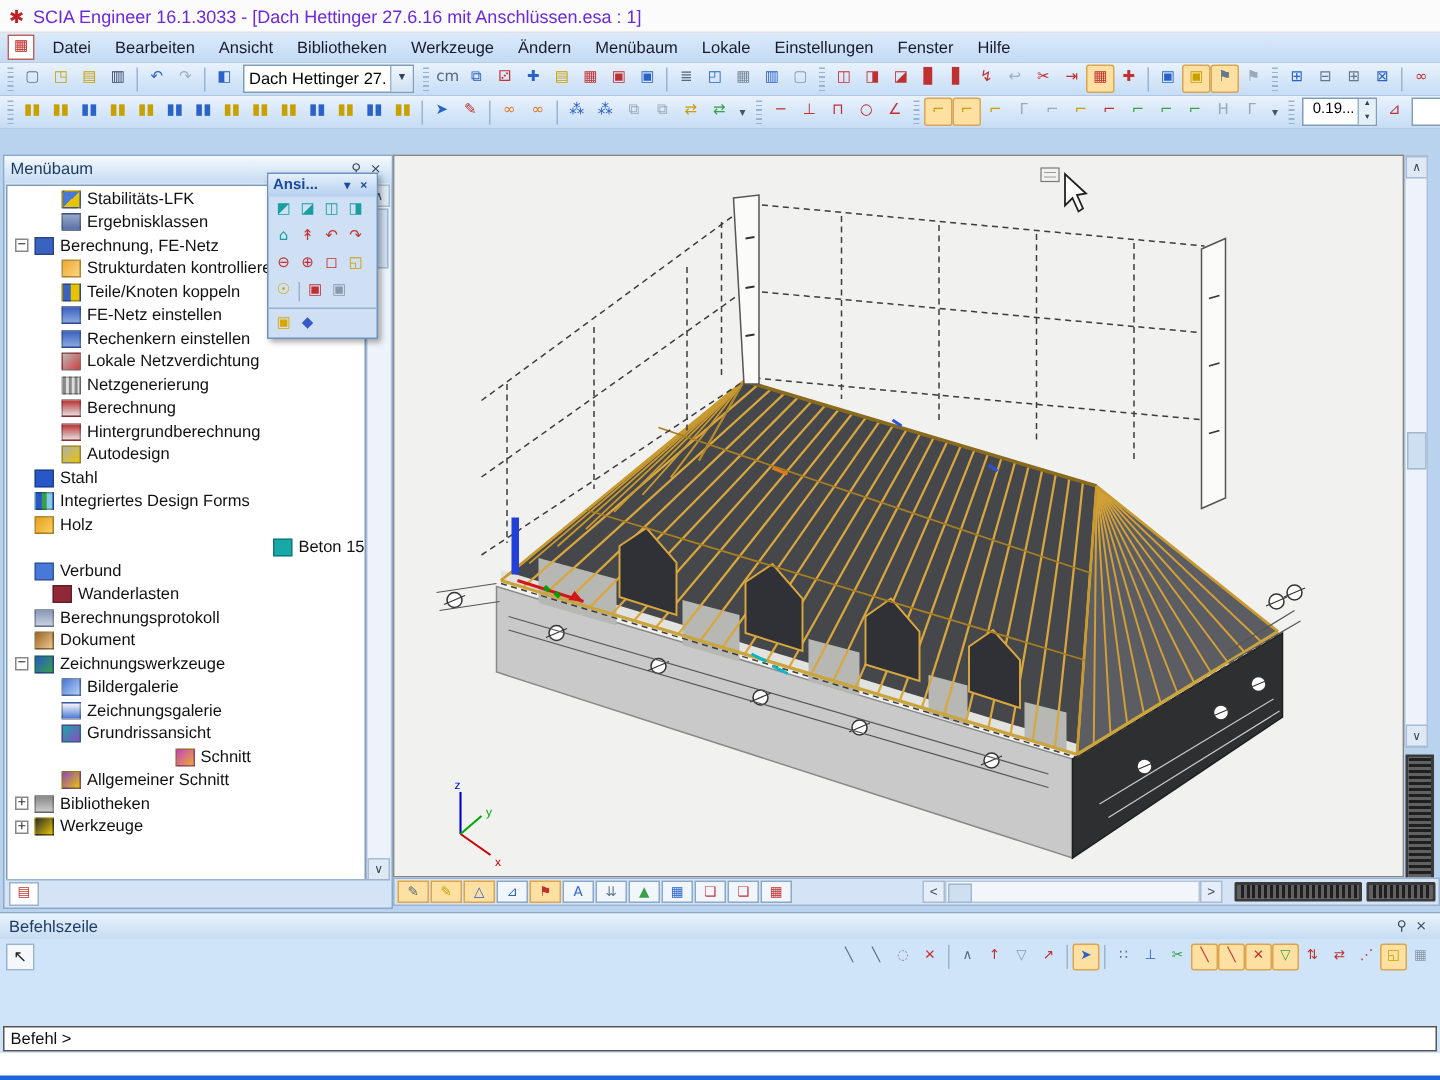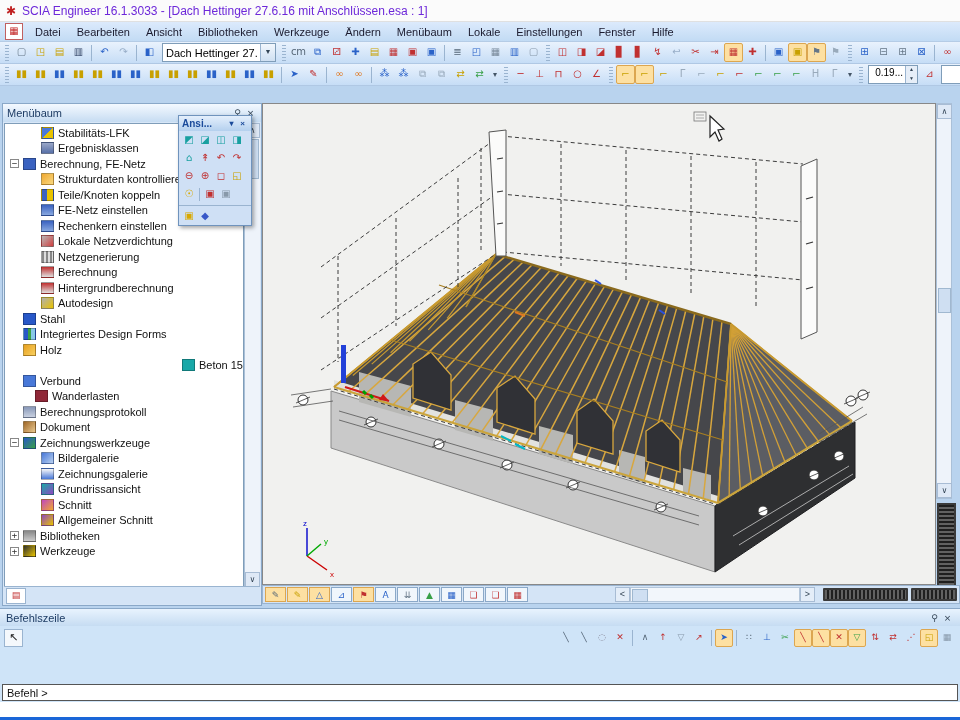--- a/index.html
+++ b/index.html
@@ -397,21 +397,21 @@
           <div class="tree-row" style="padding-left: 20px;">
             <span class="exp-sp"></span>
             <span class="ticon" style="background:linear-gradient(180deg,#f8f8f8,#4878d8)"></span>
             <span>Zeichnungsgalerie</span>
           </div>
           <div class="tree-row" style="padding-left: 20px;">
             <span class="exp-sp"></span>
             <span class="ticon" style="background:linear-gradient(135deg,#18a8a8,#9048c0)"></span>
             <span>Grundrissansicht</span>
           </div>
-          <div class="tree-row" style="padding-left: 20px;">
+          <div class="tree-row" style="padding-left: 20px; justify-content: center;">
             <span class="exp-sp"></span>
             <span class="ticon" style="background:linear-gradient(135deg,#c048c0,#f0a830)"></span>
             <span>Schnitt</span>
           </div>
           <div class="tree-row" style="padding-left: 20px;">
             <span class="exp-sp"></span>
             <span class="ticon" style="background:linear-gradient(135deg,#9048c0,#e8c300)"></span>
             <span>Allgemeiner Schnitt</span>
           </div>
           <div class="tree-row" style="padding-left: 2px;">

